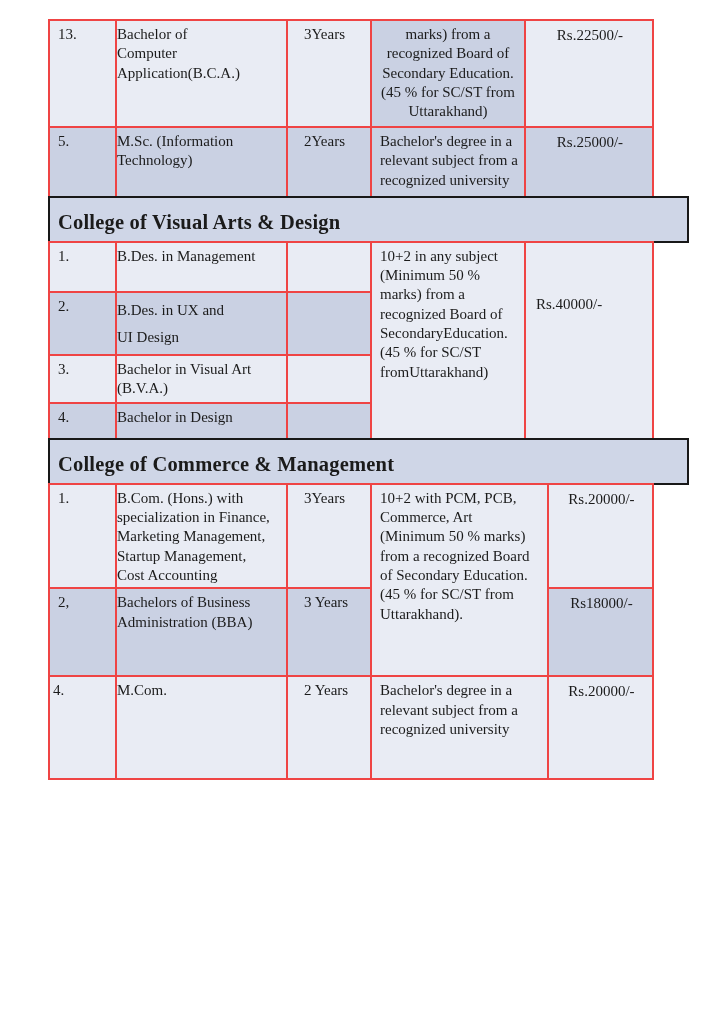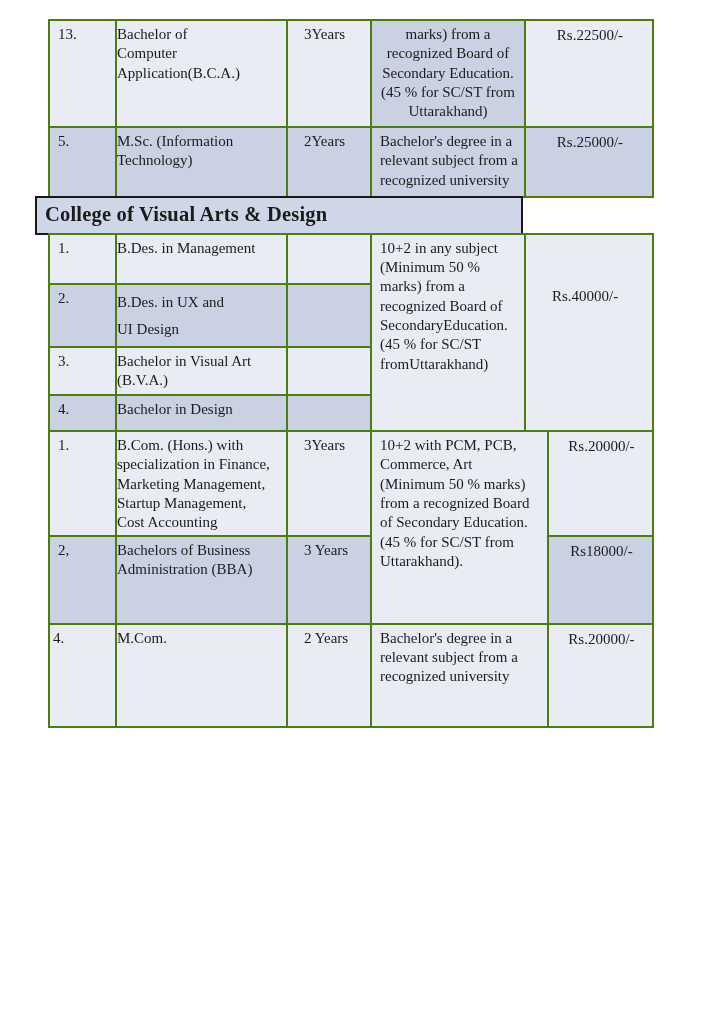--- a/index.html
+++ b/index.html
@@ -6,39 +6,39 @@
   body{
     width:724px;height:1024px;background:#ffffff;
     font-family:"Liberation Serif", serif;color:#1b1b1b;
     -webkit-font-smoothing:antialiased;
   }
   .page{position:relative;width:724px;height:1024px;overflow:hidden;}
   .stack{padding-top:19px;}
   table.tbl{border-collapse:collapse;margin-left:48px;table-layout:fixed;}
   table.tbl + table.tbl, .band + table.tbl, table.tbl + .band{margin-top:-2px;}
   td{
-    border:2px solid #4d7c0f;vertical-align:top;
+    border:2px solid #ef4444;vertical-align:top;
     padding:4px 6px 2px 8px;font-size:15px;line-height:1.29;
     white-space:pre-line;overflow:hidden;
   }
   .light{background:#e9ecf4;}
   .dark{background:#cad1e3;}
   .band{
-    margin-left:35px;width:488px;box-sizing:border-box;
+    margin-left:48px;width:641px;box-sizing:border-box;
     border:2.5px solid #181818;background:#cfd6e7;
     font-weight:bold;font-size:20.5px;line-height:1.1;
-    padding:5px 8px 7px 8px;letter-spacing:0.2px;
+    padding:13px 8px 7px 8px;letter-spacing:0.2px;
   }
   .course{padding-left:0;}
   .dur{padding-left:16px;}
   .dur-big{font-size:17.5px;padding-left:12px;}
   .fee{text-align:center;padding-top:5px;}
   .elig{}
   .center{text-align:center;padding-left:4px;padding-right:4px;}
-  .fee-va{text-align:left;padding:52px 0 0 26px;}
+  .fee-va{text-align:left;padding:52px 0 0 10px;}
   .gap-lines{line-height:1.85;}
   .tight{padding-left:3px;}
   .outer{border-width:2.5px;}
 </style>
 </head>
 <body>
 
 <div class="page">
   <div class="stack">
 
@@ -114,20 +114,21 @@
         <td class="light"></td>
       </tr>
       <tr style="height:36px;">
         <td class="dark">4.</td>
         <td class="dark course">Bachelor in Design</td>
         <td class="dark"></td>
       </tr>
     </tbody>
       </table>
 
+    <div class="band">College of Commerce &amp; Management</div>
 
     <table class="tbl outer">
       <colgroup>
         <col style="width:67px">
           <col style="width:171px">
           <col style="width:84px">
         <col style="width:177px">
           <col style="width:105px">
       </colgroup>
       <tbody>

